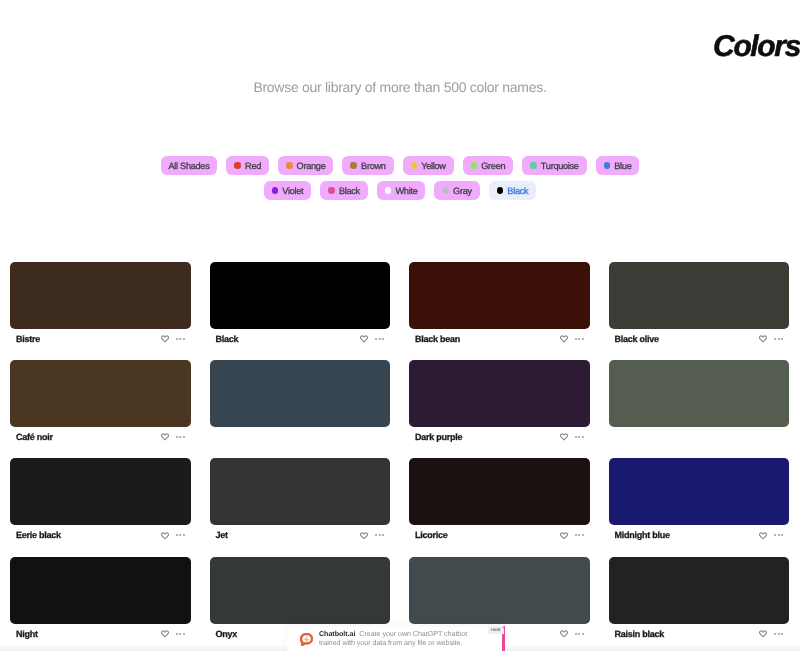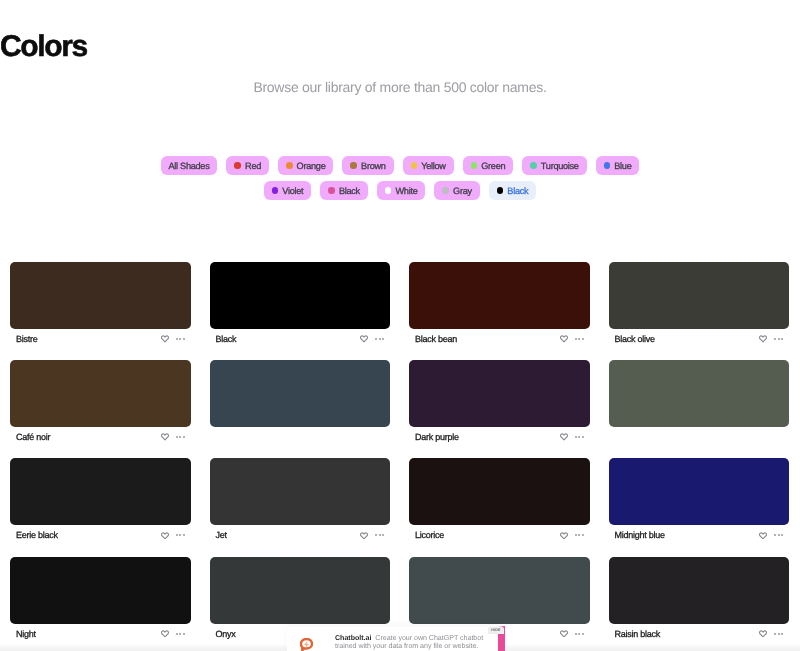--- a/index.html
+++ b/index.html
@@ -10,26 +10,27 @@
     overflow: hidden;
     -webkit-font-smoothing: antialiased;
     text-rendering: geometricPrecision;
   }
   * { -webkit-font-smoothing: antialiased; }
   .page { position: relative; width: 800px; height: 651px; background:#fff; }
 
   
   .page-title {
     position:absolute; left:0; right:0; top:29px;
-    text-align: left;
+    text-align: right;
     font-size: 30px;
     font-weight: 700;
     letter-spacing: -1.35px;
     color: #0d0d0e;
     line-height: 36px;
+    font-style: italic;
     -webkit-text-stroke: 0.55px #0d0d0e;
   }
   .page-sub {
     position:absolute; left:0; right:0; top:79px;
     text-align: center;
     font-size: 14px;
     letter-spacing: -0.28px;
     color: #9d9da3;
     line-height: 16px;
   }
@@ -69,46 +70,45 @@
     grid-template-columns: repeat(4, 1fr);
     column-gap: 19px;
     row-gap: 11.2px;
   }
   .swatch { height: 67px; border-radius: 5px; }
   .meta {
     display: flex; align-items: center; justify-content: space-between;
     height: 20px;
     padding: 0 6px 0 6px;
   }
-  .cname { font-size: 9px; color: #1a1a1c; font-weight:400; letter-spacing: -0.25px; -webkit-text-stroke: 0.28px #1a1a1c; }
+  .cname { font-size: 9px; color: #1a1a1c; font-weight:700; letter-spacing: -0.25px; -webkit-text-stroke: 0.28px #1a1a1c; }
   .acts { display: flex; align-items: center; gap: 7px; }
   .heart svg { display:block; }
   .dots { display:flex; gap:2px; align-items:center; }
   .dots i { width:1.9px; height:1.9px; border-radius:50%; background:#9a9aa1; display:block; }
   .dots { gap:1.6px; }
 
   .footer-strip {
     position:absolute; left:0; right:0; top:645px; height:6px;
     background: linear-gradient(#fbfbfb, #f0f0f1);
   }
 
   
   .promo {
     position: absolute;
     left: 287px; top: 626px;
     width: 218px; height: 25px;
     background: #ffffff;
-    border-right: 7px solid #ec4899;
+    border-right: 3px solid #ec4899;
     border-top: 1px solid #fbfbfb;
     box-shadow: 0 -2px 7px rgba(0,0,0,0.035);
     display: flex;
-    align-items: flex-end;
+    align-items: center;
     padding-left: 13px;
     overflow: hidden;
-    gap: 16px;
   }
   .promo-logo { width: 13px; height: 13px; flex:none; }
   .promo-text {
     margin-left: 6px;
     width: 170px;
     white-space: nowrap;
     font-size: 7.1px;
     line-height: 8.6px;
     color: #8e8e94;
     letter-spacing: -0.03px;

